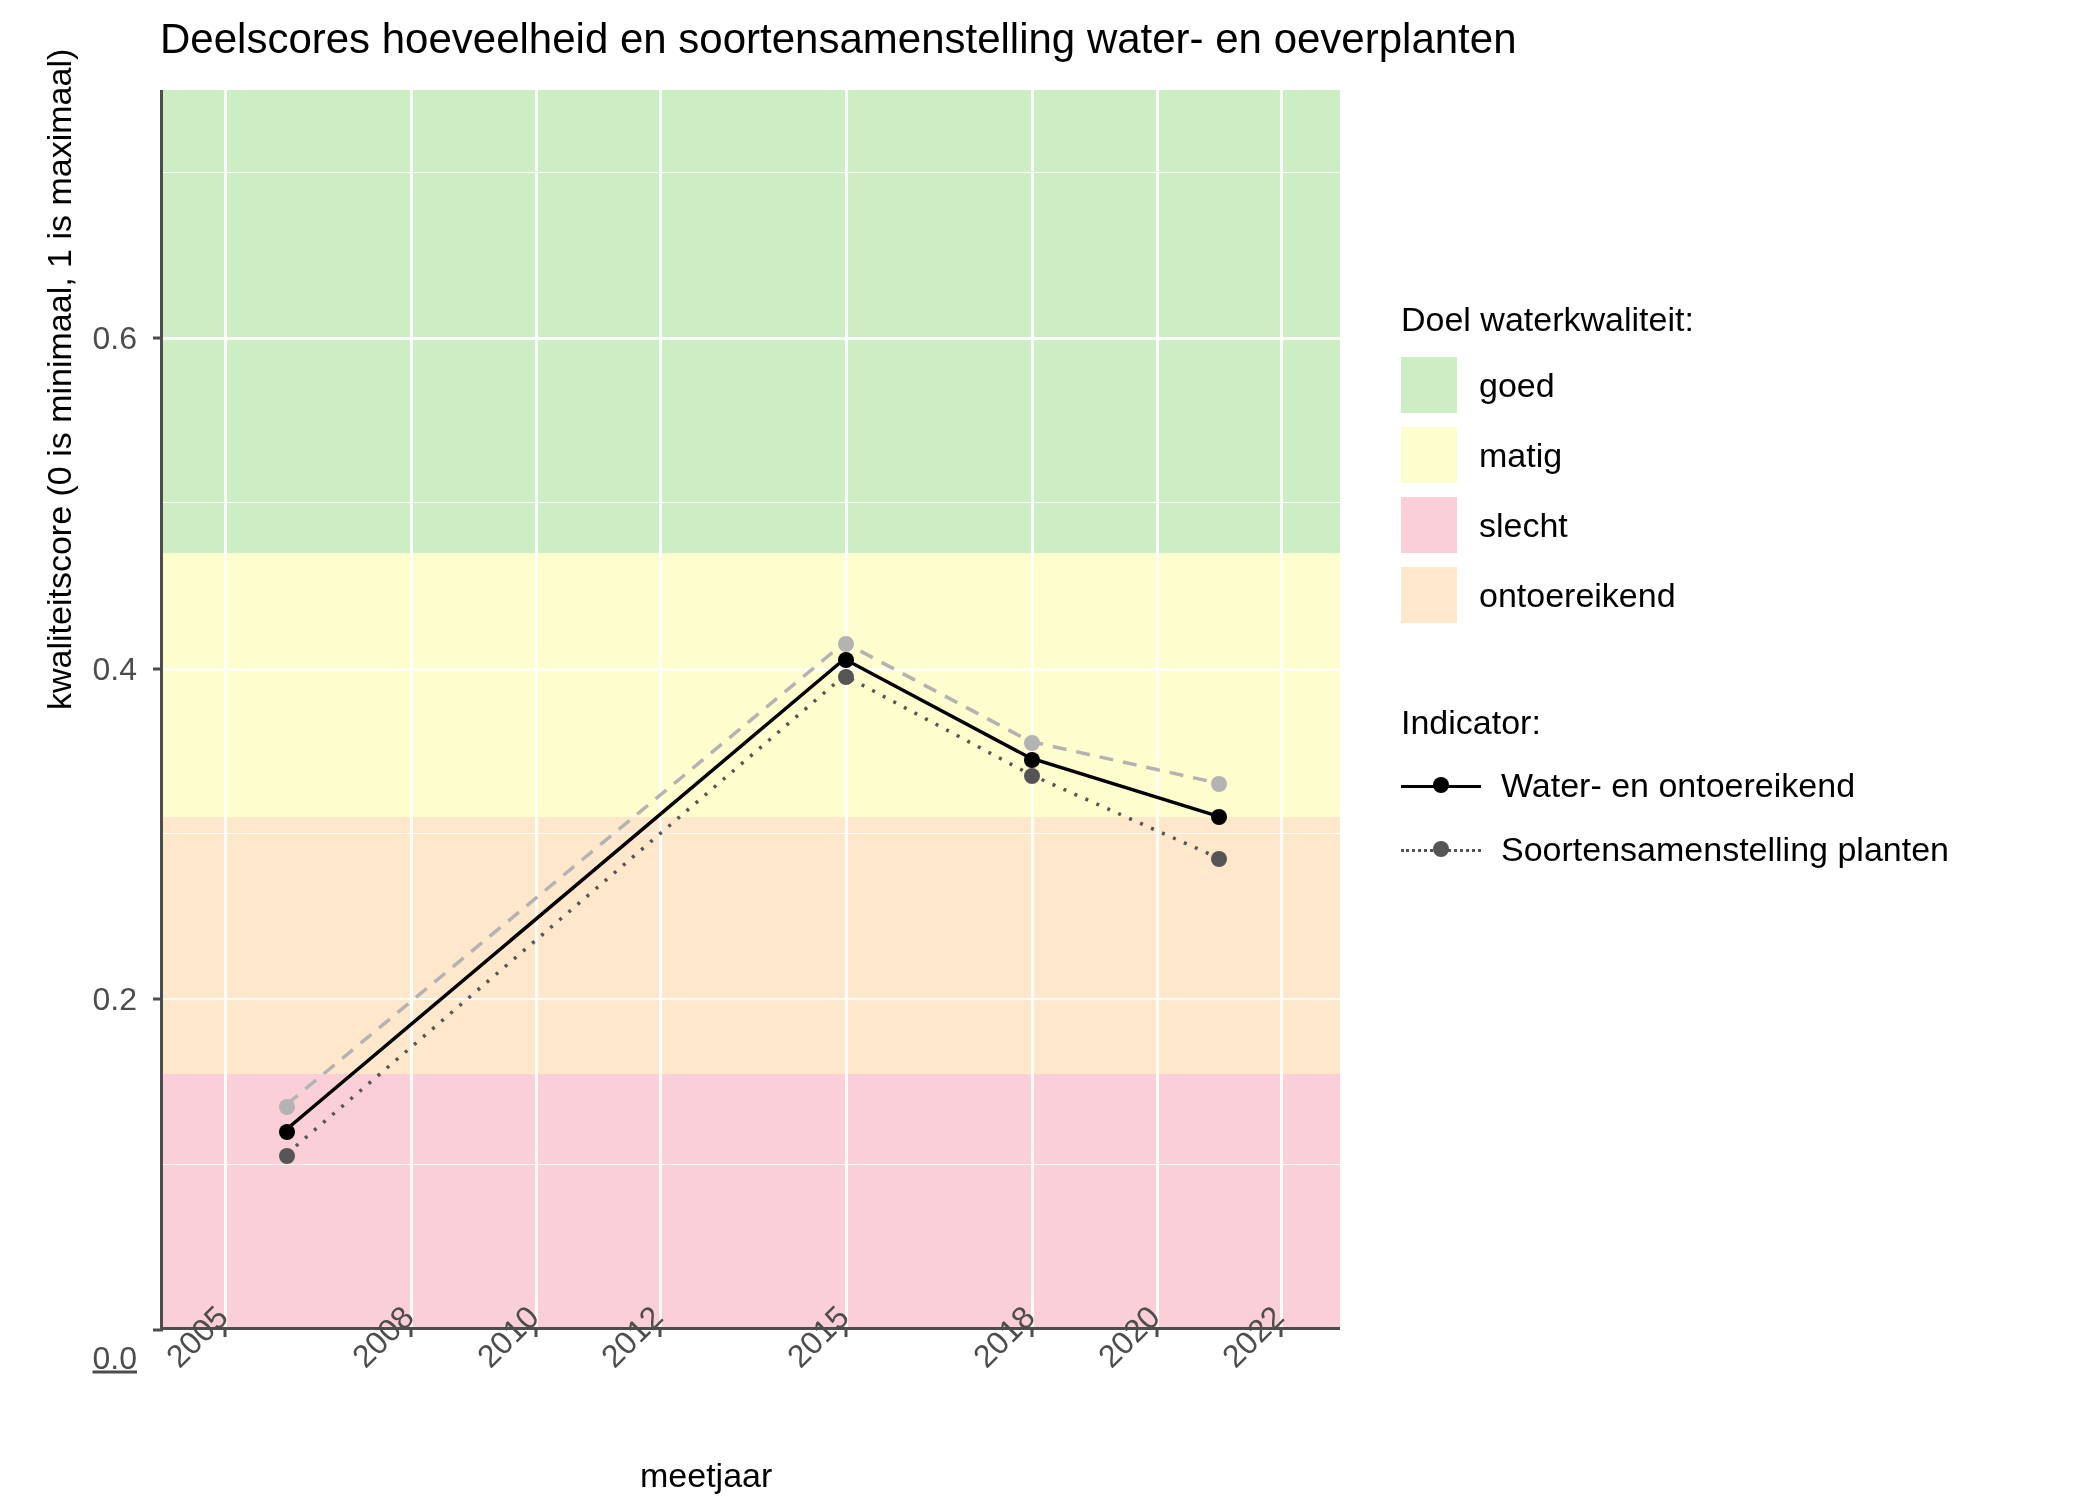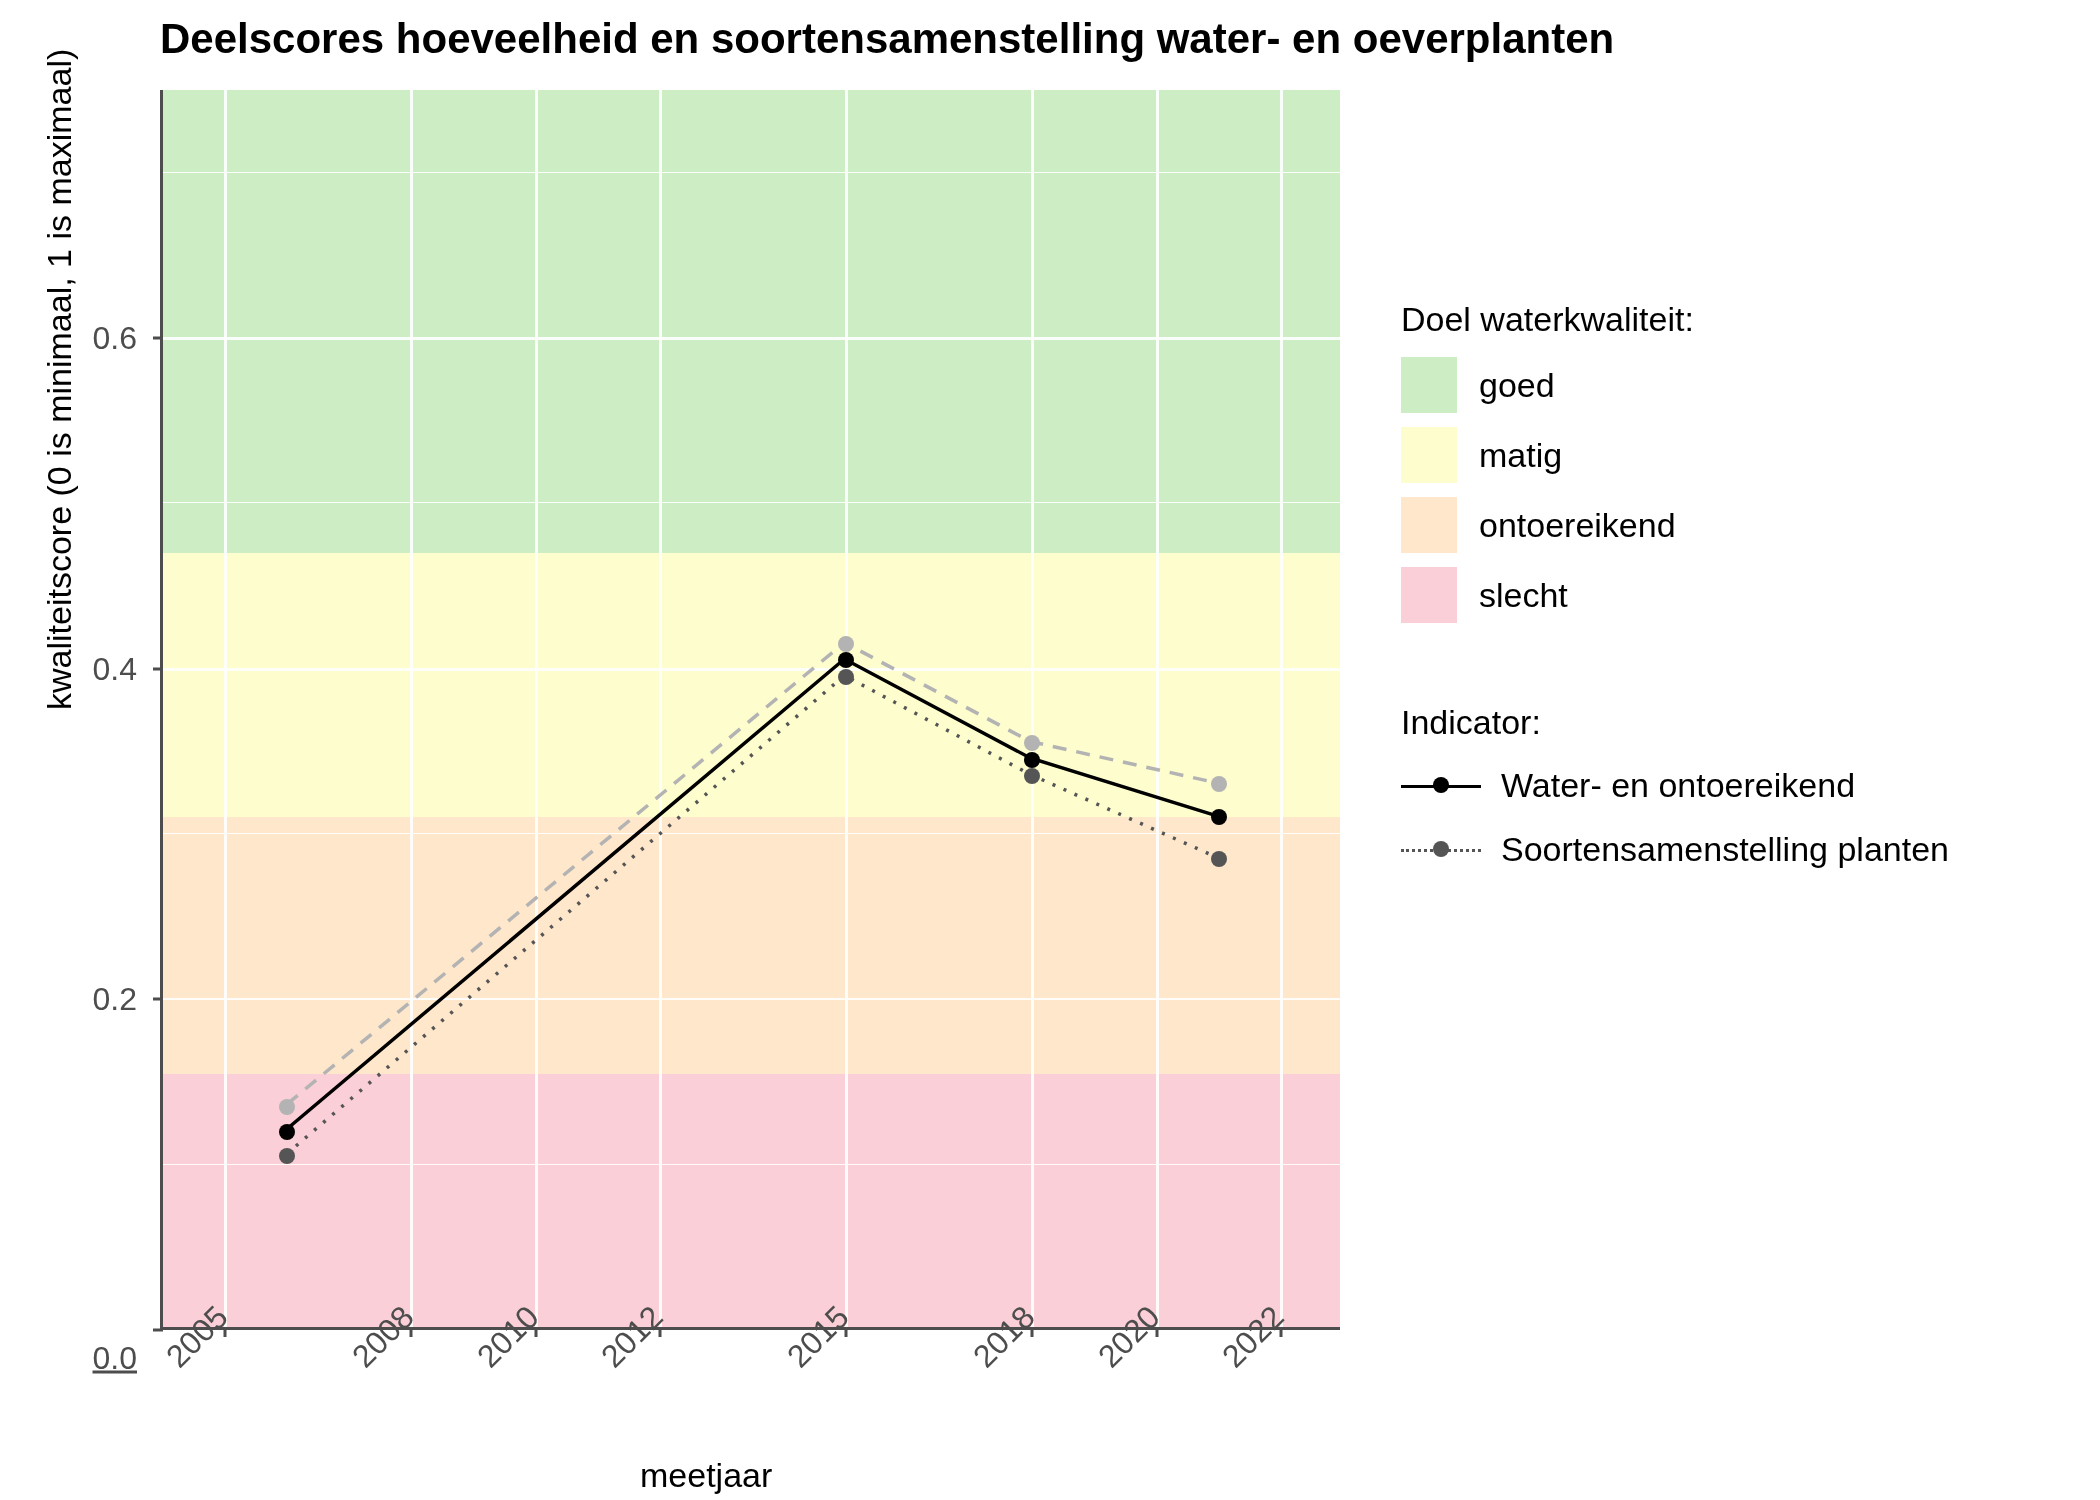--- a/index.html
+++ b/index.html
@@ -12,21 +12,21 @@
     position: relative;
     width: 2100px;
     height: 1500px;
     box-sizing: border-box;
   }
   .title {
     position: absolute;
     left: 160px;
     top: 15px;
     font-size: 42px;
-    font-weight: bold;
+    font-weight: normal;
     color: #000;
   }
   .plot {
     position: absolute;
     left: 160px;
     top: 90px;
     width: 1180px;
     height: 1240px;
     border-left: 3px solid #4d4d4d;
     border-bottom: 3px solid #4d4d4d;
@@ -237,26 +237,26 @@
     <div id="legend-bands">
         <div class="row">
           <div class="swatch" style="background: rgb(205, 238, 197);"></div>
           <span>goed</span>
         </div>
         <div class="row">
           <div class="swatch" style="background: rgb(254, 253, 205);"></div>
           <span>matig</span>
         </div>
         <div class="row">
+          <div class="swatch" style="background: rgb(251, 207, 215);"></div>
+          <span>slecht</span>
+        </div>
+        <div class="row">
           <div class="swatch" style="background: rgb(254, 231, 203);"></div>
           <span>ontoereikend</span>
-        </div>
-        <div class="row">
-          <div class="swatch" style="background: rgb(251, 207, 215);"></div>
-          <span>slecht</span>
         </div>
       </div>
 
     <div class="section2">
       <h4>Indicator:</h4>
       <div id="legend-series">
           <div class="row">
             <div class="ind-sample">
               <div class="ind-line" style="border-top: 3.5px solid rgb(0, 0, 0);"></div>
               <div style="width: 16px; height: 16px; border-radius: 50%; background: rgb(0, 0, 0); position: relative;"></div>

